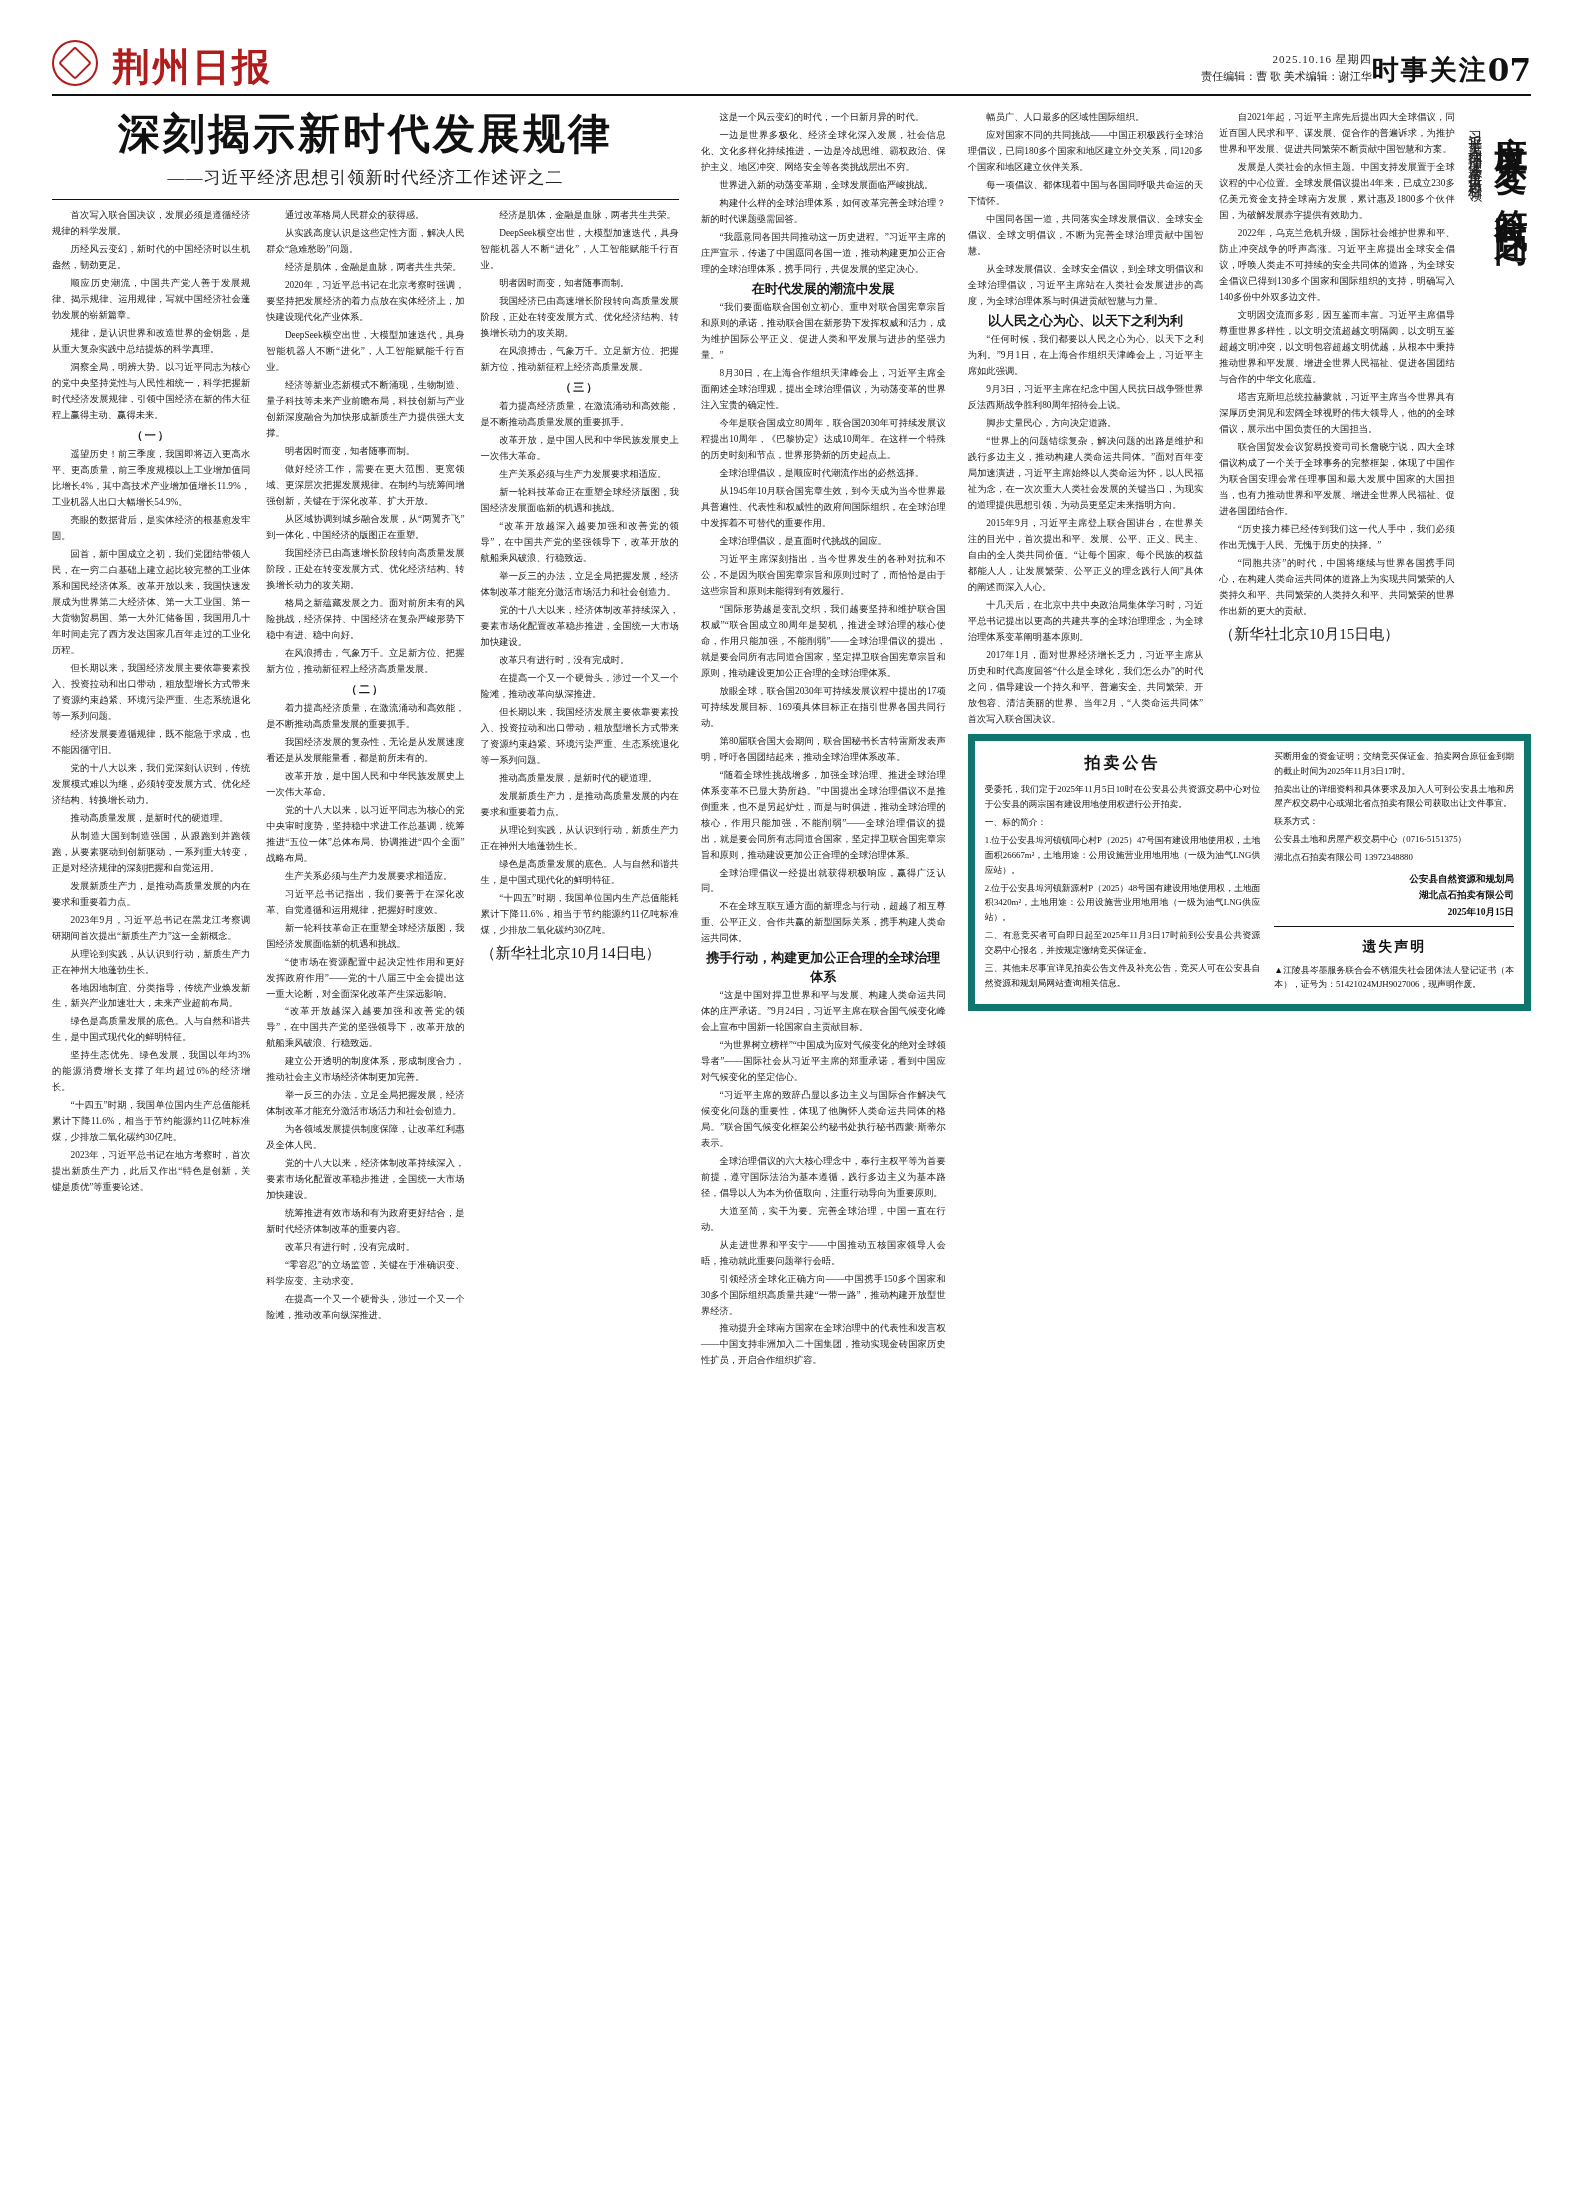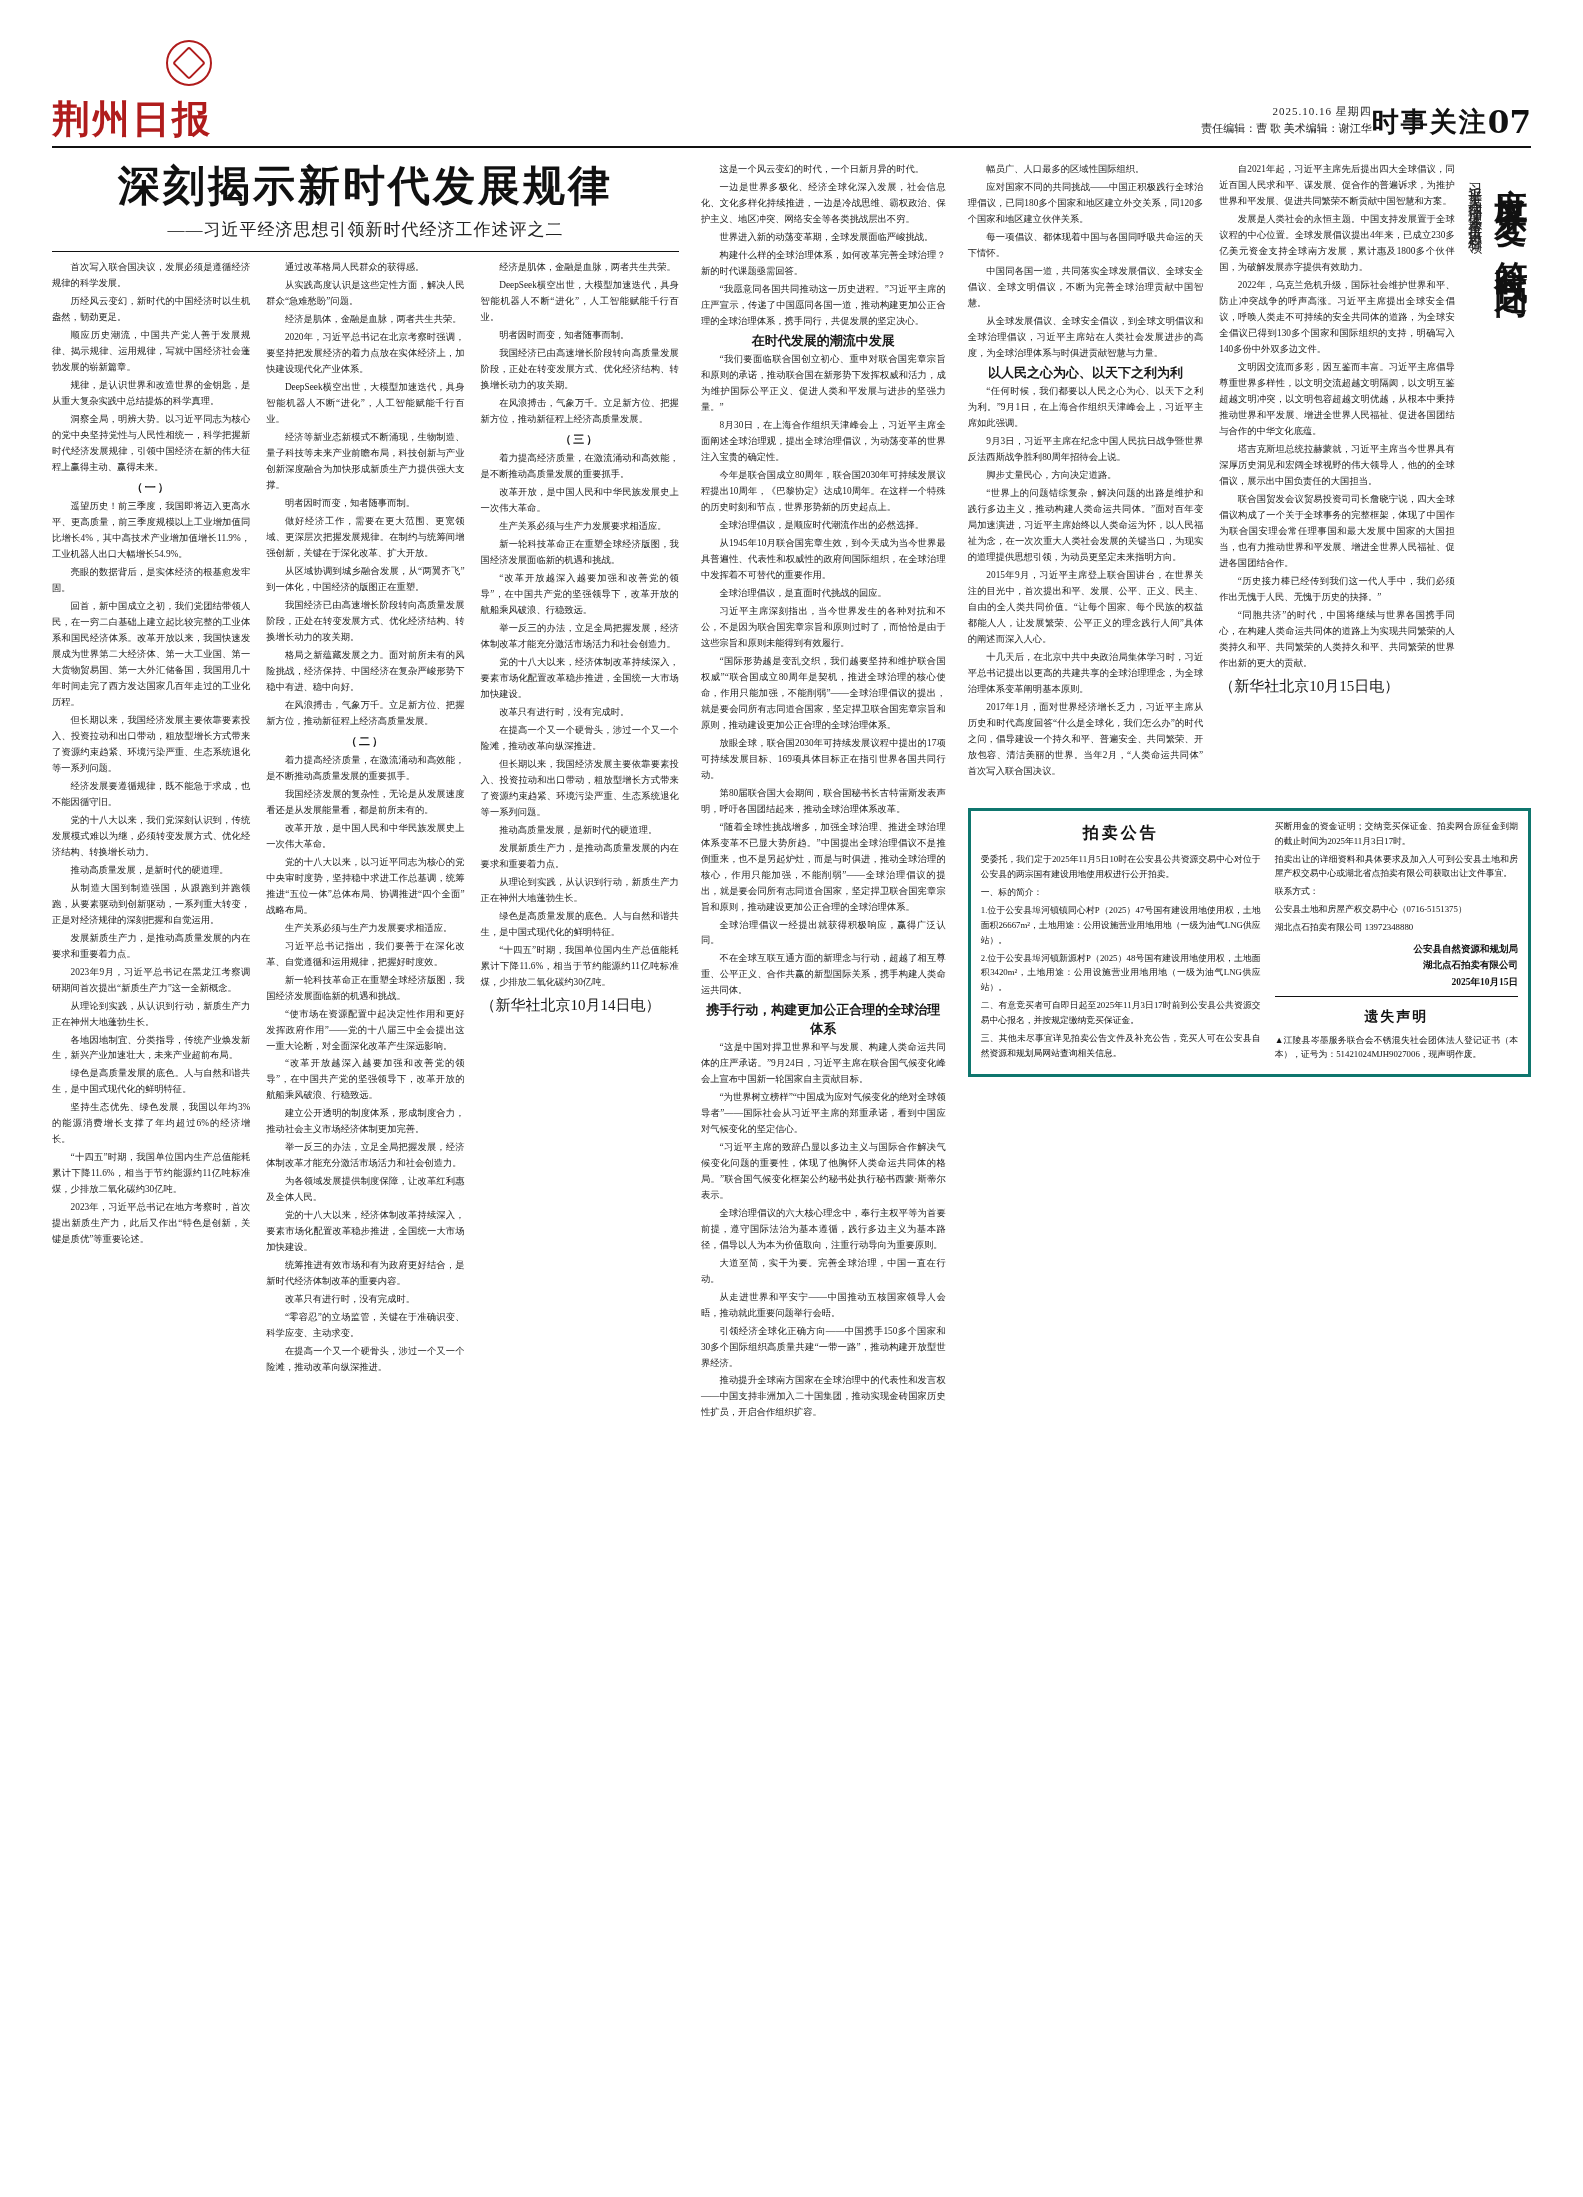--- a/index.html
+++ b/index.html
@@ -26,21 +26,20 @@
     display: flex;
     align-items: flex-end;
     justify-content: space-between;
     border-bottom: 2px solid #111;
     padding-bottom: 8px;
   }
   .masthead-left {
     display: flex;
     align-items: flex-end;
     gap: 14px;
-    flex-direction: column;
   }
   .paper-name {
     font-family: "DejaVu Serif", serif;
     font-weight: bold;
     font-size: 38px;
     letter-spacing: 2px;
     color: #111;
     line-height: 1;
   }
   .masthead-right {
@@ -176,22 +175,22 @@
     text-orientation: upright;
     font-size: 14px;
     letter-spacing: 3px;
     line-height: 1.5;
     height: 430px;
     color: #222;
     padding-top: 10px;
   }
   
   .notice-box {
-    border: 3px solid #0f766e;
-    margin-top: 26px;
+    border: 7px solid #0f766e;
+    margin-top: 4px;
     padding: 8px 10px 10px 10px;
     display: flex;
     gap: 14px;
   }
   .notice-left {
     flex: 1.15;
     font-size: 8.8px;
     line-height: 1.7;
     text-align: justify;
   }

